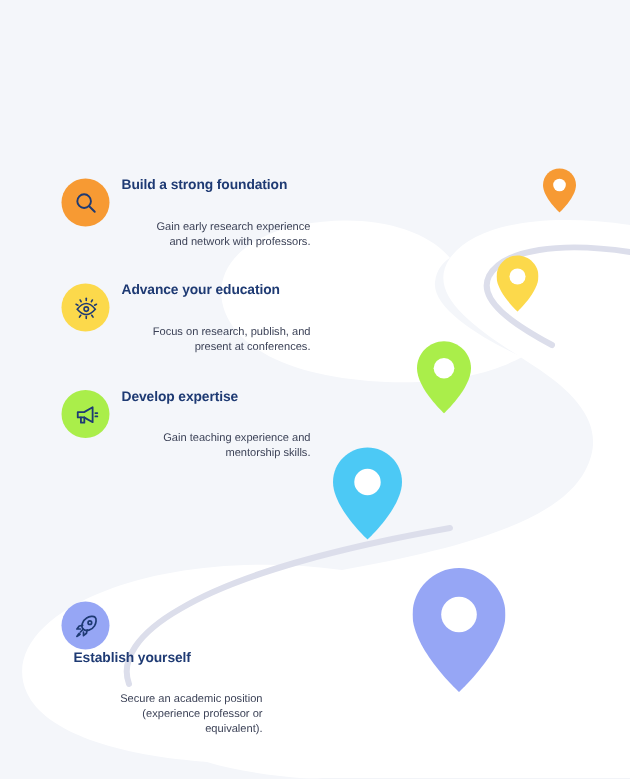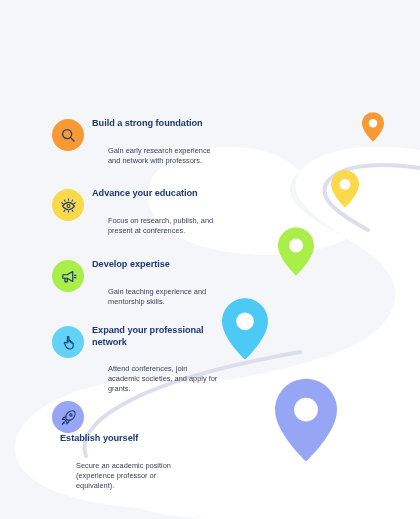--- a/index.html
+++ b/index.html
@@ -30,21 +30,21 @@
   }
 
   
   .map-pin {
     position: absolute;
   }
 
   
   #steps {
     position: absolute;
-    left: 16px;
+    left: 5px;
     top: 0;
     width: 240px;
     height: 459px;
   }
   .step {
     position: absolute;
     left: 36px;
     display: flex;
     align-items: flex-start;
   }
@@ -68,20 +68,21 @@
     color: #1e3a73;
     line-height: 11.5px;
     letter-spacing: -0.05px;
     margin: 0 0 2px 0;
   }
   .step-desc {
     font-size: 7.4px;
     color: #3c4257;
     line-height: 10px;
     margin: 16px;
+    text-align: right;
   }
 </style>
 </head>
 <body>
 
 <div id="infographic">
 
   <svg id="road-layer" viewBox="0 0 420 519" xmlns="http://www.w3.org/2000/svg" aria-hidden="true">
 
     <path d="M 420 163
@@ -205,37 +206,20 @@
           <line x1="18.4" y1="20.4" x2="17.2" y2="18.6"></line>
           <line x1="12" y1="21.6" x2="12" y2="19.8"></line>
         </svg>
       </div>
       <div class="step-text">
         <p class="step-title">Advance your education</p>
         <p class="step-desc">Focus on research, publish, and present at conferences.</p>
       </div>
     </div>
 
-    <div class="step" style="top:325px;">
-      <div class="step-icon" style="background:#63d2f7;">
-        <svg viewBox="0 0 24 24" width="17" height="17" xmlns="http://www.w3.org/2000/svg" fill="none" stroke="#1e3a73" stroke-width="1.6" stroke-linecap="round" stroke-linejoin="round">
-          <path d="M10.4 12.4 L10.4 4.6 C10.4 3.3, 12.6 3.3, 12.6 4.6 L12.6 11.4
-                   L12.6 9.6 C12.6 8.5, 14.7 8.5, 14.7 9.6 L14.7 11.6
-                   C14.7 10.6, 16.8 10.6, 16.8 11.6 L16.8 13.2
-                   C16.8 12.4, 18.7 12.4, 18.7 13.4 L18.7 16.4
-                   C18.7 19.4, 16.6 21.2, 13.8 21.2
-                   C11 21.2, 9.2 19.6, 8.3 17.4 L6.2 13.4
-                   C5.6 12.2, 7.4 11.2, 8.2 12.4 Z"></path>
-        </svg>
-      </div>
-      <div class="step-text">
-        <p class="step-title">Expand your professional network</p>
-        <p class="step-desc">Attend conferences, join academic societies, and apply for grants.</p>
-      </div>
-    </div>
 
     <div class="step" style="top:400px;flex-direction:column;">
       <div class="step-icon" style="background:#96a6f5;">
         <svg viewBox="0 0 24 24" width="17" height="17" xmlns="http://www.w3.org/2000/svg" fill="none" stroke="#1e3a73" stroke-width="1.6" stroke-linecap="round" stroke-linejoin="round">
           <path d="M9.2 14.8 C6.6 12.2, 8.4 6.6, 12.4 4.2 C15 2.6, 19 2.2, 20.4 3.6
                    C21.8 5, 21.4 9, 19.8 11.6 C17.4 15.6, 11.8 17.4, 9.2 14.8 Z"></path>
           <circle cx="15.4" cy="8.6" r="1.7"></circle>
           <path d="M9.2 14.8 L6.6 17.4"></path>
           <path d="M8.6 11.2 L5.4 11.8 L3.2 14.6 L6.4 14.6"></path>
           <path d="M12.8 15.4 L12.2 18.6 L9.4 20.8 L9.4 17.6"></path>

